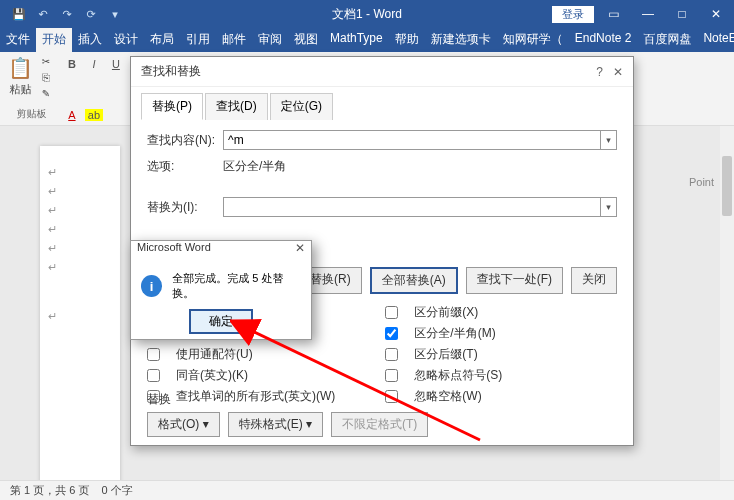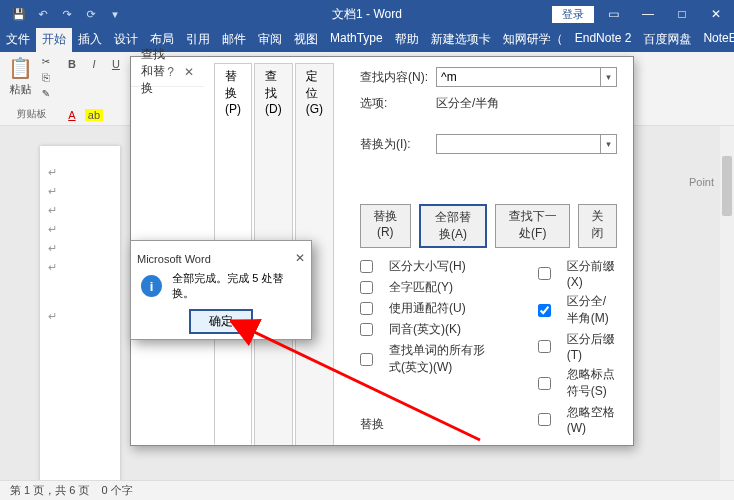--- a/index.html
+++ b/index.html
@@ -34,21 +34,21 @@
 .page { position: absolute; left: 40px; top: 20px; width: 80px; height: 340px; background: #fff; box-shadow: 0 0 4px rgba(0,0,0,.2); padding: 20px 8px; }
 .para { color: #999; font-size: 11px; margin-bottom: 6px; }
 .vscroll { position: absolute; right: 0; top: 0; width: 14px; height: 100%; background: #f0f0f0; }
 .vscroll-thumb { position: absolute; right: 2px; top: 30px; width: 10px; height: 60px; background: #c8c8c8; border-radius: 2px; }
 .side-label { position: absolute; right: 20px; top: 50px; font-size: 11px; color: #888; }
 
 
 .statusbar { position: absolute; bottom: 0; left: 0; right: 0; height: 20px; background: #f3f3f3; border-top: 1px solid #ddd; display: flex; align-items: center; padding: 0 10px; gap: 12px; font-size: 11px; color: #444; }
 
 
-.dialog { position: absolute; left: 130px; top: 56px; width: 504px; height: 390px; background: #fff; border: 1px solid #8a8a8a; box-shadow: 2px 4px 10px rgba(0,0,0,.3); display: flex; flex-direction: row; }
+.dialog { position: absolute; left: 130px; top: 56px; width: 504px; height: 390px; background: #fff; border: 1px solid #8a8a8a; box-shadow: 2px 4px 10px rgba(0,0,0,.3); display: flex; flex-direction: column; }
 .dlg-title { height: 30px; display: flex; align-items: center; justify-content: space-between; padding: 0 10px; font-size: 12px; color: #333; border-bottom: 1px solid #eee; }
 .dlg-close { display: flex; gap: 10px; color: #666; }
 .dlg-tabs { display: flex; padding: 6px 10px 0 10px; gap: 2px; }
 .dtab { padding: 4px 10px; border: 1px solid #ccc; border-bottom: none; background: #f5f5f5; font-size: 12px; cursor: pointer; }
 .dtab.active { background: #fff; border-bottom: 1px solid #fff; position: relative; z-index: 2; }
 .dlg-body { padding: 10px 16px; font-size: 12px; color: #333; flex: 1; position: relative; }
 .frow { display: flex; align-items: center; margin-bottom: 8px; gap: 6px; }
 .frow label { width: 70px; }
 .combo { flex: 1; height: 20px; border: 1px solid #999; display: flex; }
 .combo input { flex: 1; border: none; padding: 0 4px; font-size: 12px; outline: none; }
@@ -60,21 +60,21 @@
 .opt-col { display: flex; flex-direction: column; gap: 4px; }
 .chk { display: flex; align-items: center; gap: 16px; font-size: 12px; }
 .chk input { width: 13px; height: 13px; }
 .replace-section { position: absolute; bottom: 8px; left: 16px; }
 .replace-section .label { margin-bottom: 4px; font-size: 12px; }
 .replace-btns { display: flex; gap: 8px; }
 .dbtn.disabled { color: #999; }
 
 
 .msgbox { position: absolute; left: 130px; top: 240px; width: 182px; height: 100px; background: #fff; border: 1px solid #999; box-shadow: 4px 4px 12px rgba(0,0,0,.4); z-index: 10; }
-.msg-title { height: 24px; display: flex; align-items: flex-end; justify-content: space-between; padding: 0 6px; font-size: 11px; color: #333; }
+.msg-title { height: 24px; display: flex; align-items: flex-start; justify-content: space-between; padding: 0 6px; font-size: 11px; color: #333; }
 .msg-close { font-size: 12px; color: #555; cursor: pointer; }
 .msg-body { display: flex; align-items: center; gap: 10px; padding: 6px 10px; font-size: 11px; }
 .msg-icon { width: 22px; height: 22px; border-radius: 50%; background: #2b7cd3; color: #fff; display: flex; align-items: center; justify-content: center; font-weight: bold; font-size: 13px; }
 .msg-btn-row { display: flex; justify-content: center; padding: 2px; }
 .msg-ok { padding: 2px 18px; border: 2px solid #2b579a; background: #e5f1fb; font-size: 12px; cursor: pointer; }
 
 
 .arrow { position: absolute; top: 290px; left: 230px; width: 260px; height: 160px; pointer-events: none; z-index: 20; }
 </style>
 </head>
@@ -244,20 +244,25 @@
             <span>忽略标点符号(S)</span>
           </label>
           <label class="chk">
             <input type="checkbox" style=""> 
             <span>忽略空格(W)</span>
           </label>
         </div>
     </div>
     <div class="replace-section">
       <div class="label">替换</div>
+      <div class="replace-btns">
+        <div class="dbtn"><span>格式(O)</span> ▾</div>
+        <div class="dbtn"><span>特殊格式(E)</span> ▾</div>
+        <div class="dbtn disabled">不限定格式(T)</div>
+      </div>
     </div>
   </div>
 </div>
 
 <div class="msgbox">
   <div class="msg-title">
     <span>Microsoft Word</span>
     <span class="msg-close">✕</span>
   </div>
   <div class="msg-body">

